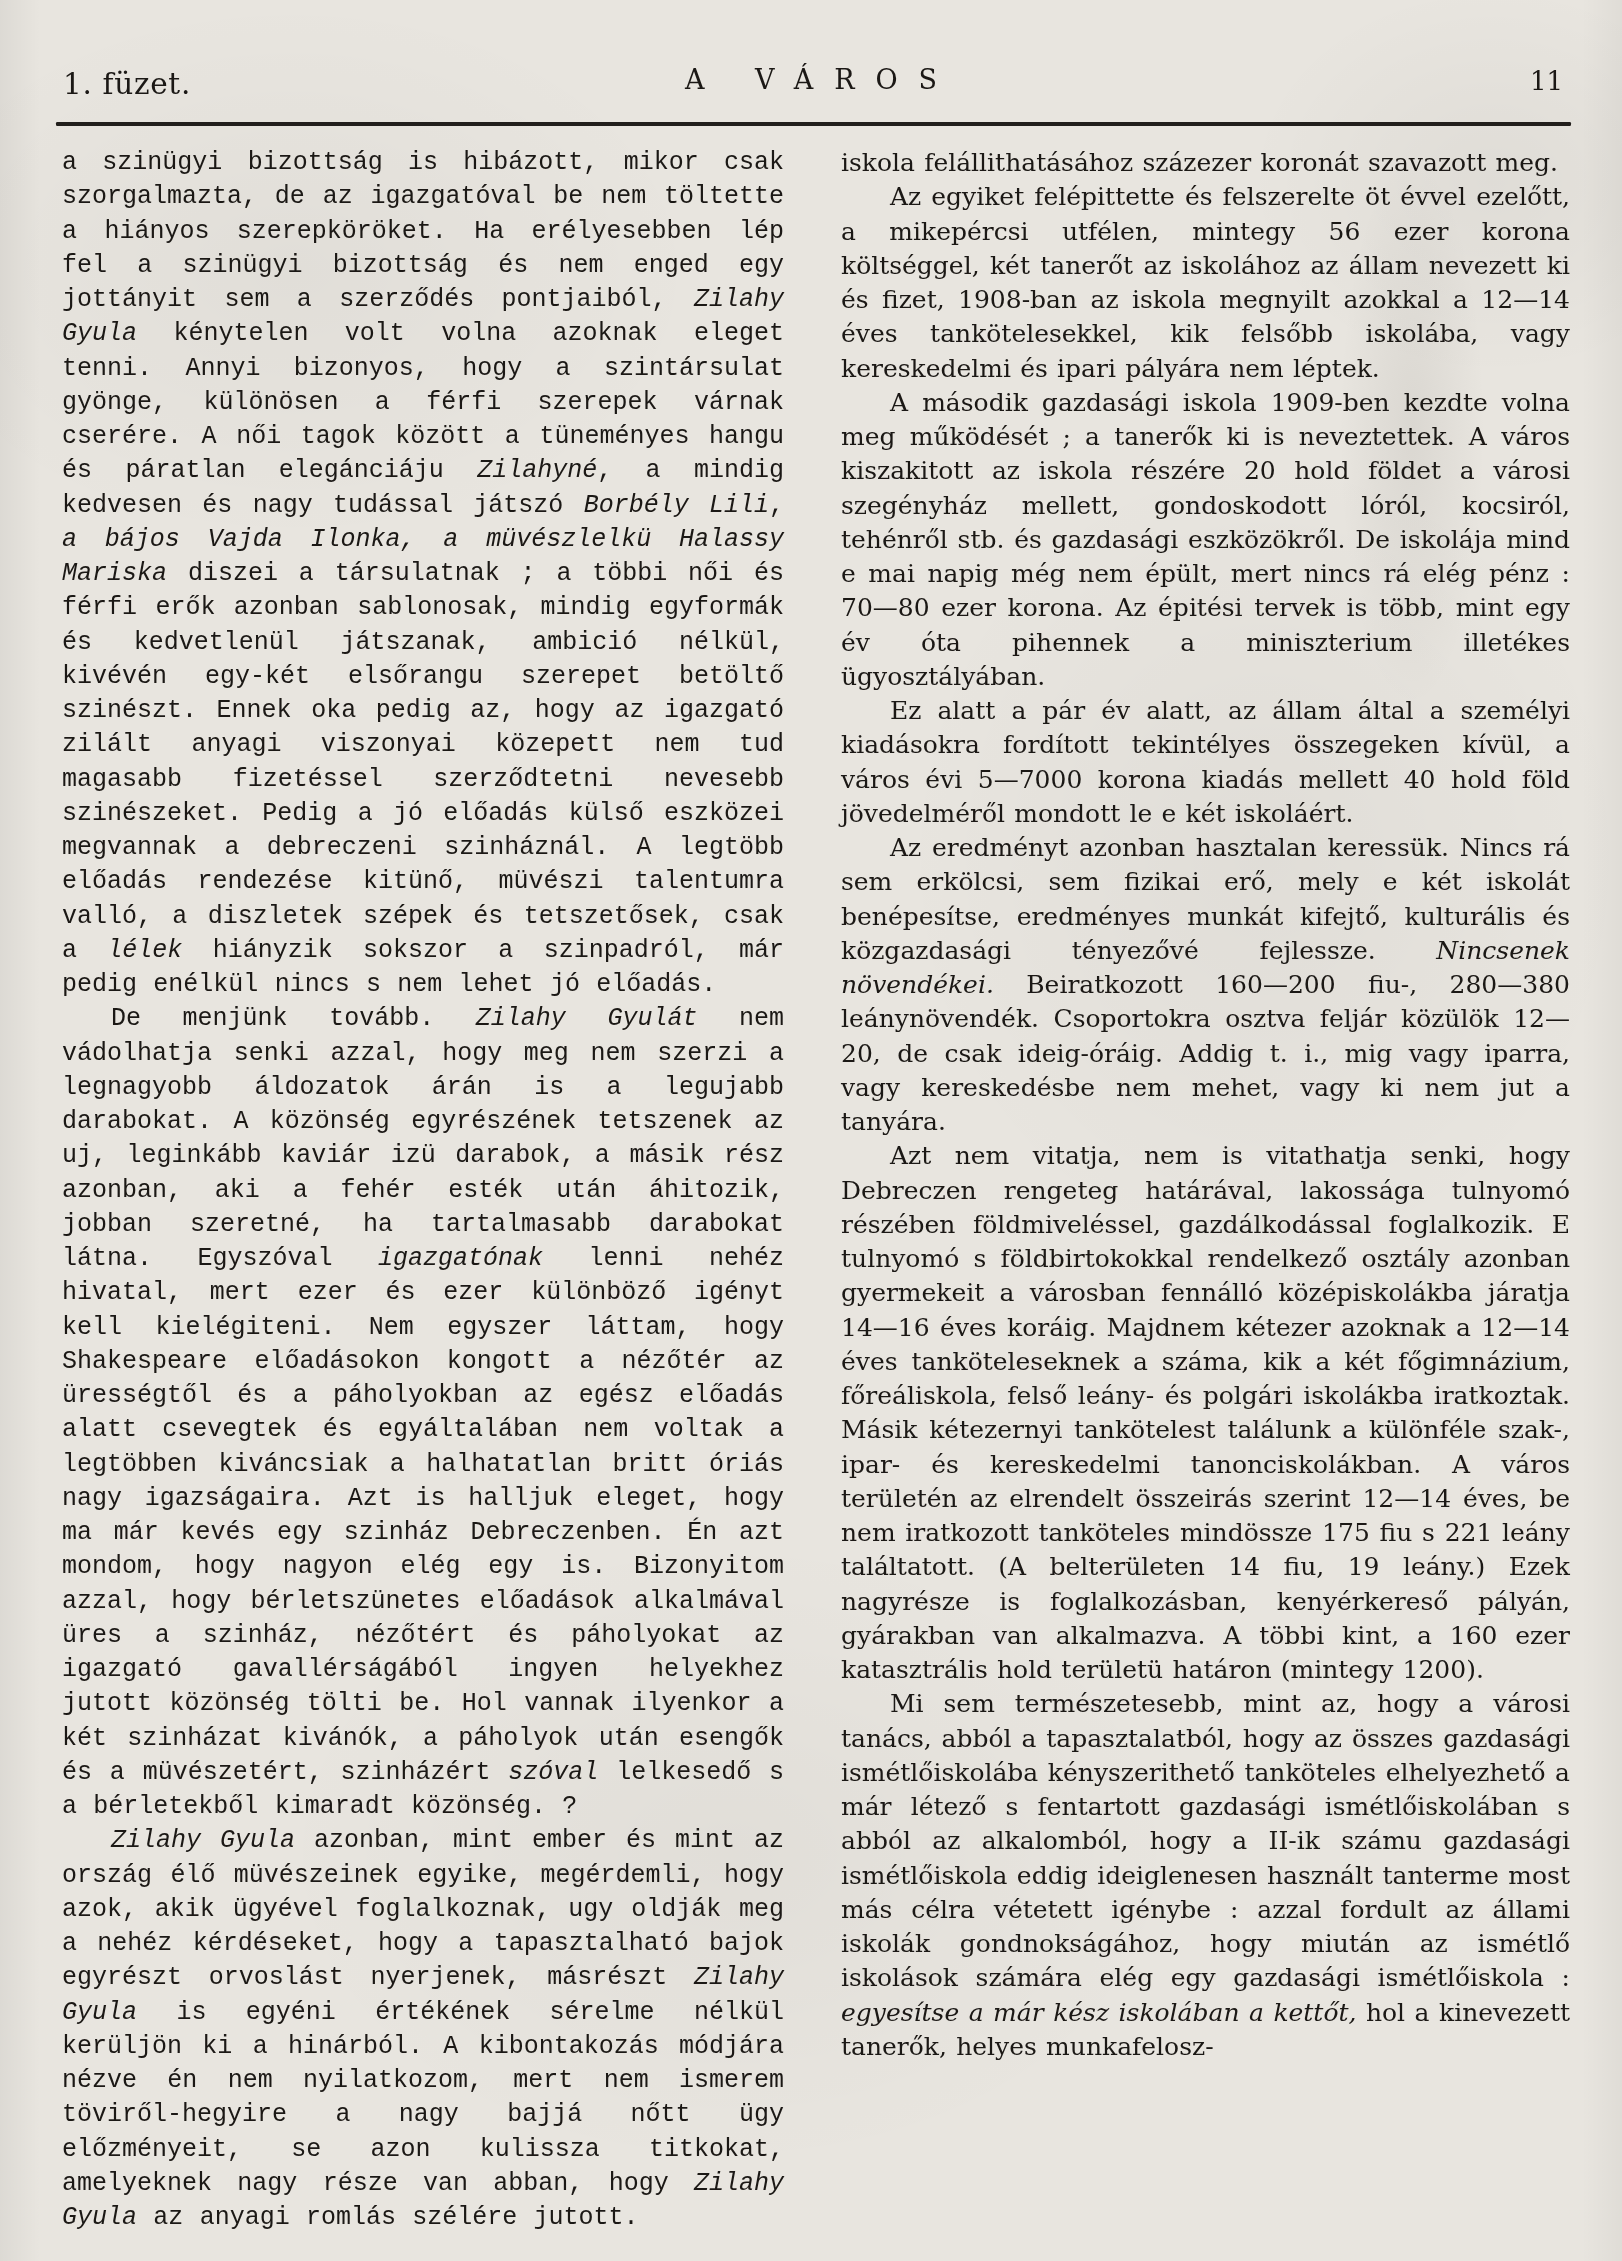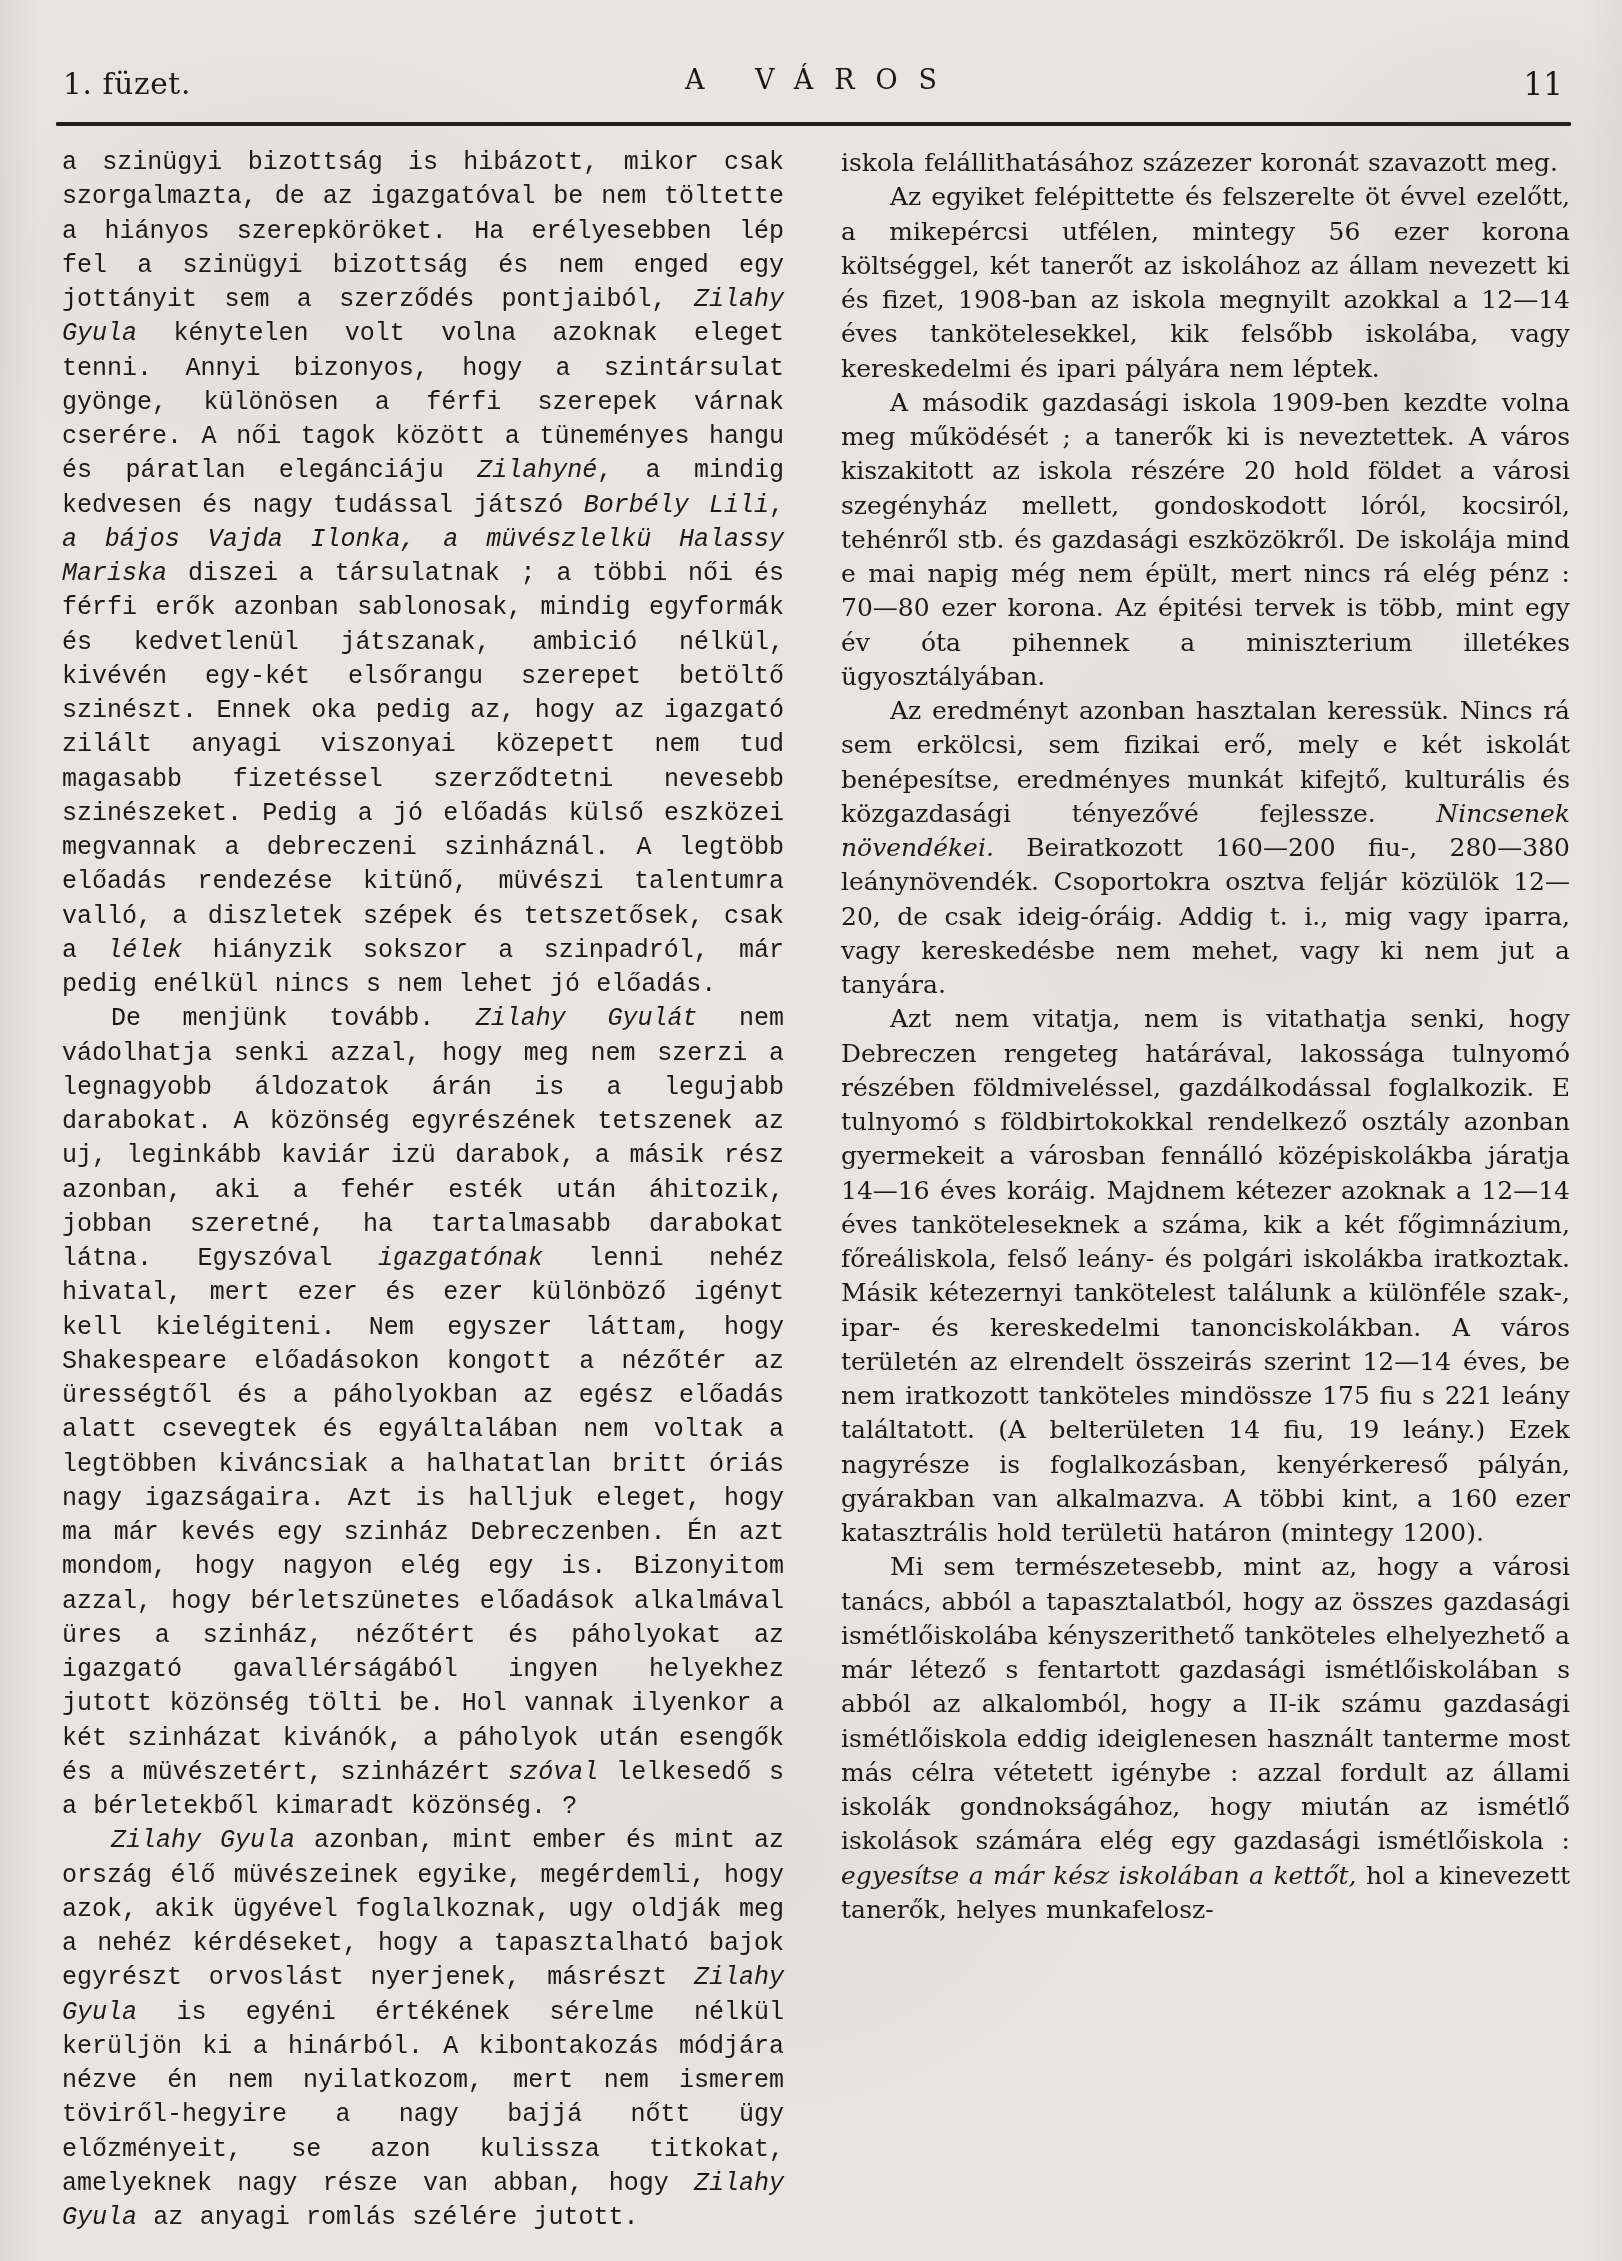--- a/index.html
+++ b/index.html
@@ -24,21 +24,21 @@
   .streak{
     position:absolute; left:1304px; top:111px; width:216px; height:918px;
     background:radial-gradient(ellipse 45% 40% at 50% 35%, rgba(35,30,25,0.07), transparent 75%);
     pointer-events:none;
   }
   .header-issue{position:absolute; left:63px; top:67px; font-size:29.5px; letter-spacing:0.7px;}
   .header-title{
     position:absolute; left:0; right:0; top:64px; text-align:center;
     font-size:27px; letter-spacing:21px; text-indent:21px; font-weight:normal;
   }
-  .header-page{position:absolute; right:59px; top:66px; font-size:31px;}
+  .header-page{position:absolute; right:59px; top:66px; font-size:26px;}
   .header-rule{position:absolute; left:56px; right:51px; top:122px; height:3.9px; background:#221f1c; border-radius:1.3px;}
 
   .col{
     position:absolute; top:146px;
     font-size:25px; line-height:1.37; text-align:justify;
     word-spacing:1.3px;
   }
   .col-left{left:62px;  width:722px;font-family:Liberation Mono, monospace;}
   .col-right{left:841px; width:729px;}
 
@@ -71,20 +71,21 @@
       </div>
     <div class="divider"></div>
 
   </div>
 
   <div class="col col-right">
     <div>
         <p class="para"><span>iskola felállithatásához százezer koronát szavazott meg.</span></p>
         <p class="para indent"><span>Az egyiket felépittette és felszerelte öt évvel ezelőtt, a mikepércsi utfélen, mintegy 56 ezer korona költséggel, két tanerőt az iskolához az állam nevezett ki és fizet, 1908-ban az iskola megnyilt azokkal a 12—14 éves tankötelesekkel, kik felsőbb iskolába, vagy kereskedelmi és ipari pályára nem léptek.</span></p>
         <p class="para indent"><span>A második gazdasági iskola 1909-ben kezdte volna meg működését ; a tanerők ki is neveztettek. A város kiszakitott az iskola részére 20 hold földet a városi szegényház mellett, gondoskodott lóról, kocsiról, tehénről stb. és gazdasági eszközökről. De iskolája mind e mai napig még nem épült, mert nincs rá elég pénz : 70—80 ezer korona. Az épitési tervek is több, mint egy év óta pihennek a miniszterium illetékes ügyosztályában.</span></p>
+        <p class="para indent"><span>Ez alatt a pár év alatt, az állam által a személyi kiadásokra fordított tekintélyes összegeken kívül, a város évi 5—7000 korona kiadás mellett 40 hold föld jövedelméről mondott le e két iskoláért.</span></p>
         <p class="para indent"><span>Az eredményt azonban hasztalan keressük. Nincs rá sem erkölcsi, sem fizikai erő, mely e két iskolát benépesítse, eredményes munkát kifejtő, kulturális és közgazdasági tényezővé fejlessze. </span><span class="it">Nincsenek növendékei.</span><span> Beiratkozott 160—200 fiu-, 280—380 leánynövendék. Csoportokra osztva feljár közülök 12—20, de csak ideig-óráig. Addig t. i., mig vagy iparra, vagy kereskedésbe nem mehet, vagy ki nem jut a tanyára.</span></p>
         <p class="para indent"><span>Azt nem vitatja, nem is vitathatja senki, hogy Debreczen rengeteg határával, lakossága tulnyomó részében földmiveléssel, gazdálkodással foglalkozik. E tulnyomó s földbirtokokkal rendelkező osztály azonban gyermekeit a városban fennálló középiskolákba járatja 14—16 éves koráig. Majdnem kétezer azoknak a 12—14 éves tanköteleseknek a száma, kik a két főgimnázium, főreáliskola, felső leány- és polgári iskolákba iratkoztak. Másik kétezernyi tankötelest találunk a különféle szak-, ipar- és kereskedelmi tanonciskolákban. A város területén az elrendelt összeirás szerint 12—14 éves, be nem iratkozott tanköteles mindössze 175 fiu s 221 leány találtatott. (A belterületen 14 fiu, 19 leány.) Ezek nagyrésze is foglalkozásban, kenyérkereső pályán, gyárakban van alkalmazva. A többi kint, a 160 ezer katasztrális hold területü határon (mintegy 1200).</span></p>
         <p class="para indent"><span>Mi sem természetesebb, mint az, hogy a városi tanács, abból a tapasztalatból, hogy az összes gazdasági ismétlőiskolába kényszerithető tanköteles elhelyezhető a már létező s fentartott gazdasági ismétlőiskolában s abból az alkalomból, hogy a II-ik számu gazdasági ismétlőiskola eddig ideiglenesen használt tanterme most más célra vétetett igénybe : azzal fordult az állami iskolák gondnokságához, hogy miután az ismétlő iskolások számára elég egy gazdasági ismétlőiskola : </span><span class="it">egyesítse a már kész iskolában a kettőt,</span><span> hol a kinevezett tanerők, helyes munkafelosz-</span></p>
       </div>
   </div>
 
 </div>
 
 
 </body></html>

